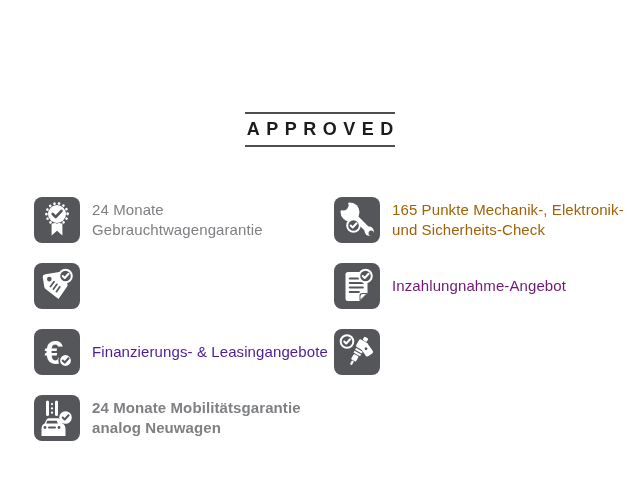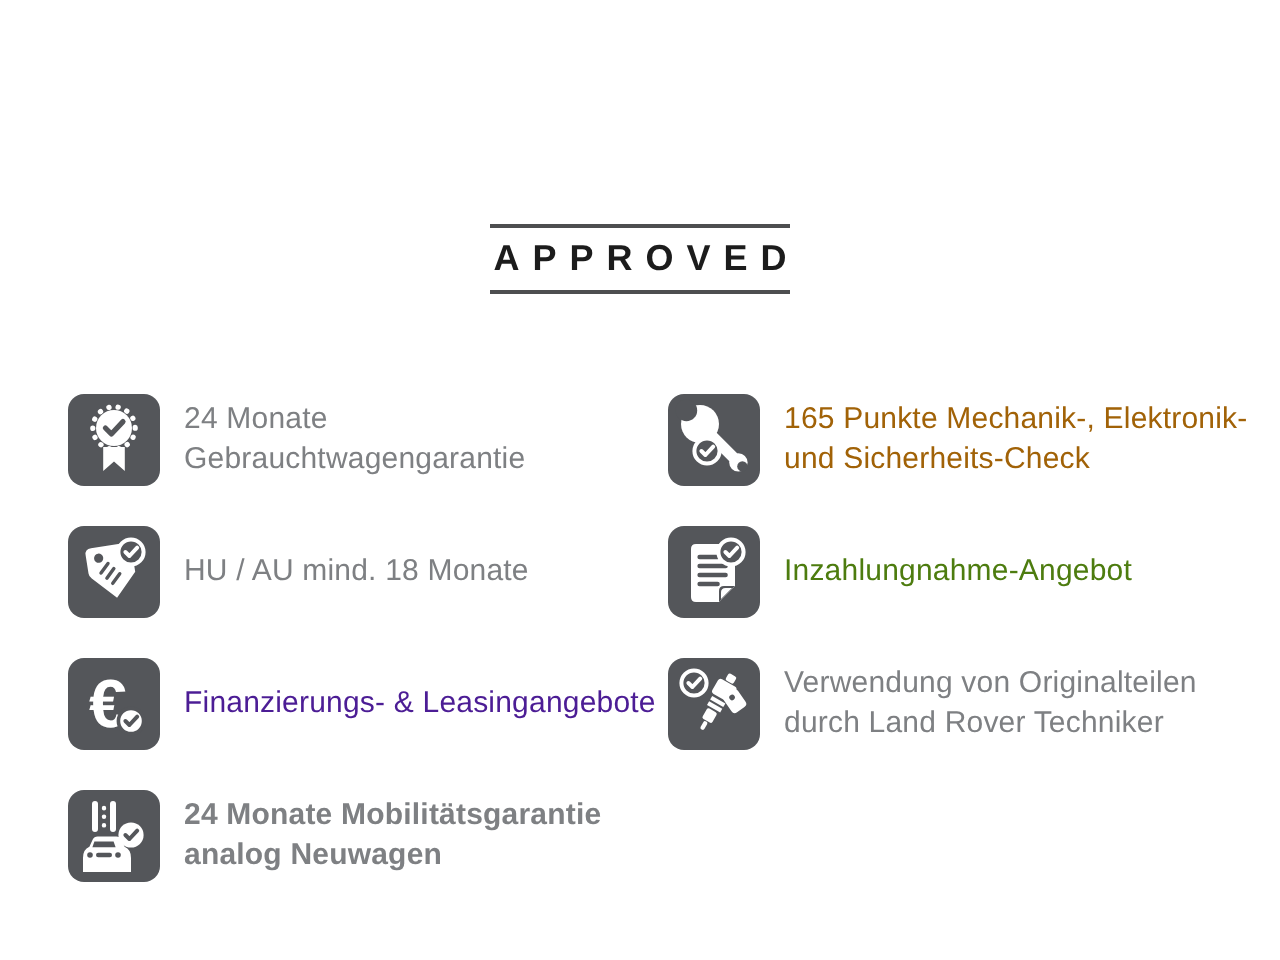--- a/index.html
+++ b/index.html
@@ -81,21 +81,20 @@
               <g stroke="#54565a" stroke-width="1.7" stroke-linecap="round">
                 <path d="M16.5 22.5 l4.2 -4.2"></path>
                 <path d="M19 25.5 l4.2 -4.2"></path>
                 <path d="M21.5 28.5 l4.2 -4.2"></path>
               </g>
             </g>
             <circle cx="31.5" cy="13" r="6.3" fill="#54565a" stroke="#fff" stroke-width="2"></circle>
             <path d="M28.7 13 l2 2 l3.9 -4.2" stroke="#fff" stroke-width="2" fill="none" stroke-linecap="round" stroke-linejoin="round"></path>
           </svg>
         </div>
-        <div class="label" style="color: rgb(126, 128, 131);">HU / AU mind. 18 Monate</div>
       </div>
 
       <div class="item">
         <div class="icon" style="background: rgb(84, 86, 90);">
           <svg viewBox="0 0 46 46">
             <text x="20" y="34.5" font-size="34" font-weight="bold" fill="#fff" text-anchor="middle" font-family="'Liberation Sans',sans-serif">€</text>
             <circle cx="31.5" cy="31.5" r="6.3" fill="#fff" stroke="#54565a" stroke-width="1.8"></circle>
             <path d="M28.7 31.5 l2 2 l3.9 -4.2" stroke="#54565a" stroke-width="2" fill="none" stroke-linecap="round" stroke-linejoin="round"></path>
           </svg>
         </div>
@@ -152,21 +151,21 @@
               <path d="M15.8 20 h13"></path>
               <path d="M15.8 24.5 h13"></path>
               <path d="M15.8 29 h9"></path>
             </g>
             <path d="M33.5 30 l-8 8 v-5.5 q0 -2.5 2.5 -2.5 z" fill="#54565a"></path>
             <path d="M32 31 l-5.5 5.5 v-3.2 q0 -2.3 2.3 -2.3 z" fill="#fff"></path>
             <circle cx="31.5" cy="13" r="6.3" fill="#54565a" stroke="#fff" stroke-width="2"></circle>
             <path d="M28.7 13 l2 2 l3.9 -4.2" stroke="#fff" stroke-width="2" fill="none" stroke-linecap="round" stroke-linejoin="round"></path>
           </svg>
         </div>
-        <div class="label" style="color: #4d7c0f; text-align: center;">Inzahlungnahme-Angebot</div>
+        <div class="label" style="color: #701a75; text-align: center;">Inzahlungnahme-Angebot</div>
       </div>
 
       <div class="item">
         <div class="icon" style="background: rgb(84, 86, 90);">
           <svg viewBox="0 0 46 46">
             <g transform="rotate(30 23 25)" fill="#fff">
               <rect x="20.7" y="6" width="4.6" height="4" rx="1"></rect>
               <rect x="17.8" y="10.5" width="10.4" height="8.5" rx="1.5"></rect>
               <rect x="19.2" y="20.2" width="7.6" height="2.1"></rect>
               <rect x="19.2" y="23.3" width="7.6" height="2.1"></rect>
@@ -174,20 +173,18 @@
               <rect x="21.9" y="32.8" width="2.2" height="4.6" rx="1"></rect>
             </g>
             <g transform="rotate(-35 34 22)">
               <rect x="29.5" y="16" width="8.5" height="10.5" rx="2" fill="#fff"></rect>
               <circle cx="33.7" cy="19" r="1.4" fill="#54565a"></circle>
             </g>
             <circle cx="13" cy="12.5" r="6.3" fill="#54565a" stroke="#fff" stroke-width="2"></circle>
             <path d="M10.2 12.5 l2 2 l3.9 -4.2" stroke="#fff" stroke-width="2" fill="none" stroke-linecap="round" stroke-linejoin="round"></path>
           </svg>
         </div>
-        <div class="label" style="color: rgb(126, 128, 131);">Verwendung von Originalteilen
-durch Land Rover Techniker</div>
       </div>
 
 
     </div>
   </div>
 </div>
 
 </body></html>

